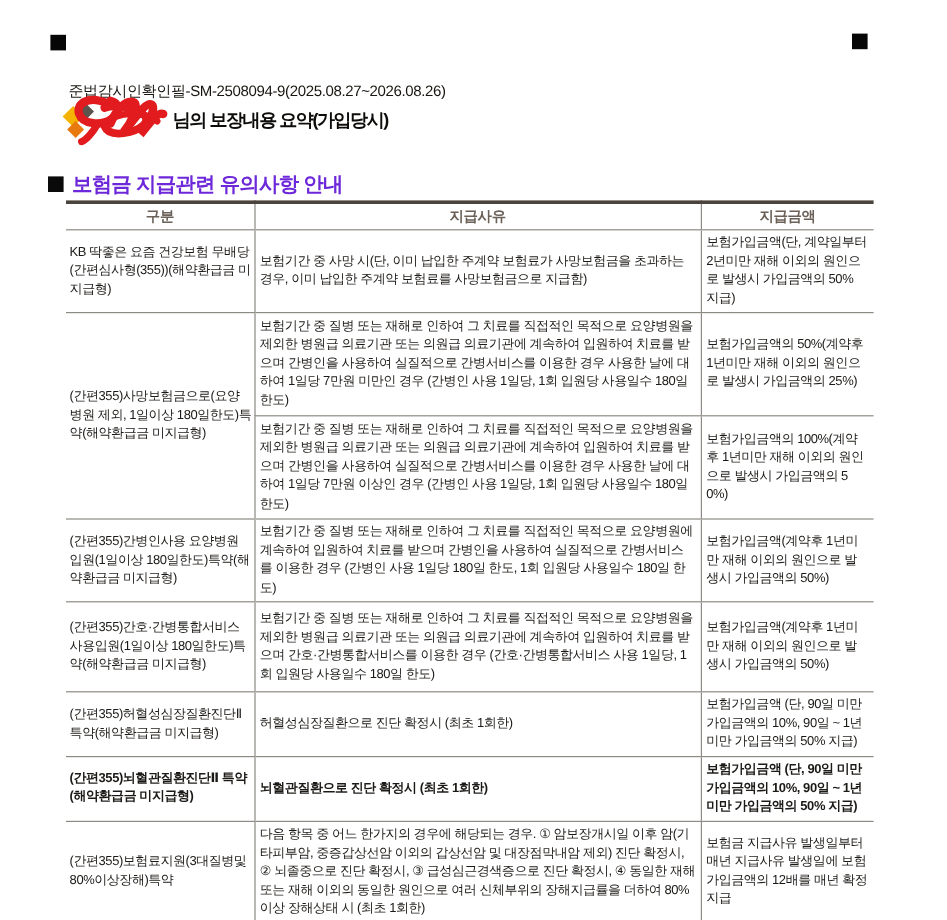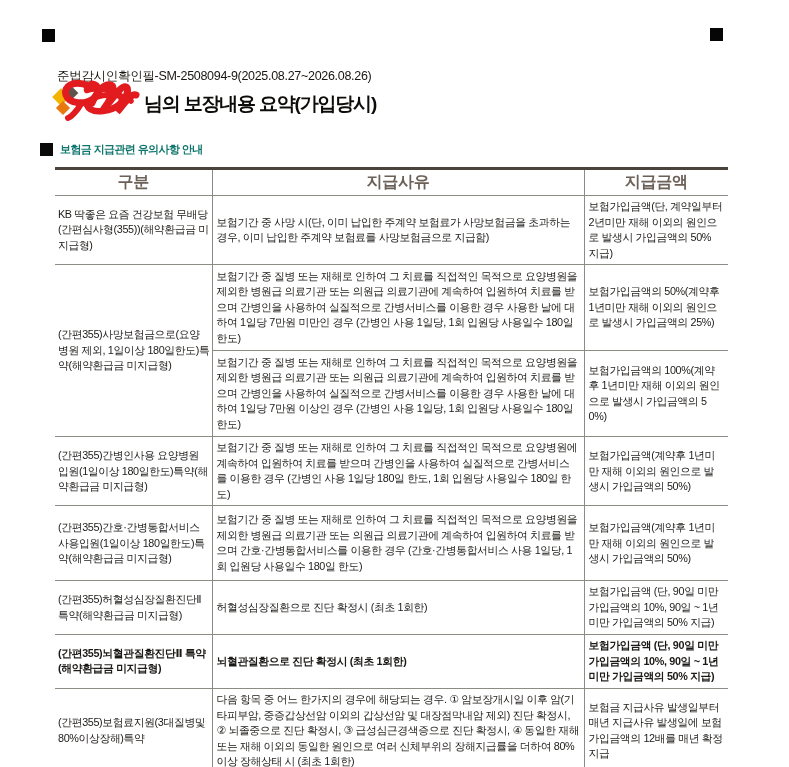--- a/index.html
+++ b/index.html
@@ -7,27 +7,27 @@
     width:789px;height:767px;background:#ffffff;position:relative;overflow:hidden;
     font-family:"Liberation Sans","DejaVu Sans",sans-serif;color:#1c1a17;
   }
   .page{position:absolute;inset:0;}
   .reg{position:absolute;width:13px;height:13px;background:#060606;}
   .reg-left{left:42px;top:29px;}
   .reg-right{left:710px;top:28px;}
   .compliance{position:absolute;left:57px;top:44px;font-size:12.5px;letter-spacing:-0.3px;color:#18150f;margin-top:24px;}
   .diamonds{position:absolute;left:48px;top:84px;}
   .scribble{position:absolute;left:59px;top:77px;}
-  .title{position:absolute;left:144px;top:91px;font-size:19px;font-weight:800;letter-spacing:-1.2px;color:#0d0c0a;white-space:nowrap;}
+  .title{position:absolute;left:144px;top:91px;font-size:15px;font-weight:800;letter-spacing:-1.2px;color:#0d0c0a;white-space:nowrap;}
   .section{position:absolute;left:40px;top:142px;display:flex;align-items:center;gap:7px;}
   .sq{width:13px;height:13px;background:#0a0a0a;display:inline-block;flex:0 0 auto;}
-  .section-text{font-size:11px;font-weight:800;letter-spacing:-0.6px;color:#0f766e;white-space:nowrap;}
+  .section-text{font-size:17px;font-weight:800;letter-spacing:-0.6px;color:#6d28d9;white-space:nowrap;}
   table{position:absolute;left:55px;top:167px;width:673px;border-collapse:collapse;table-layout:fixed;border-top:3px solid #4b443d;}
   col.w1{width:157px;} col.w2{width:372px;} col.w3{width:144px;}
-  th{font-size:16px;font-weight:700;color:#6b6158;padding:2px;height:14px;border-bottom:1px solid #8e8a84;letter-spacing:-0.3px;text-align:center;}
+  th{font-size:12px;font-weight:700;color:#6b6158;padding:2px;height:14px;border-bottom:1px solid #8e8a84;letter-spacing:-0.3px;text-align:center;}
   td{font-size:10.8px;line-height:1.44;letter-spacing:-0.35px;color:#1c1a17;vertical-align:middle;padding:3px 4px;border-bottom:1px solid #8e8a84;word-break:break-all;text-align:left;}
   .c2,.c3{border-left:1px solid #8e8a84;}
   td.cat{padding:3px 2px 3px 3px;}
   tr.last td{border-bottom:2px solid #544e47;}
   tr.r64{height:64px;} tr.r86{height:86px;} tr.r67{height:67px;} tr.r75{height:75px;}
   tr.r51{height:51px;} tr.r49{height:49px;font-weight:bold;}
 </style>
 </head>
 <body>
 

